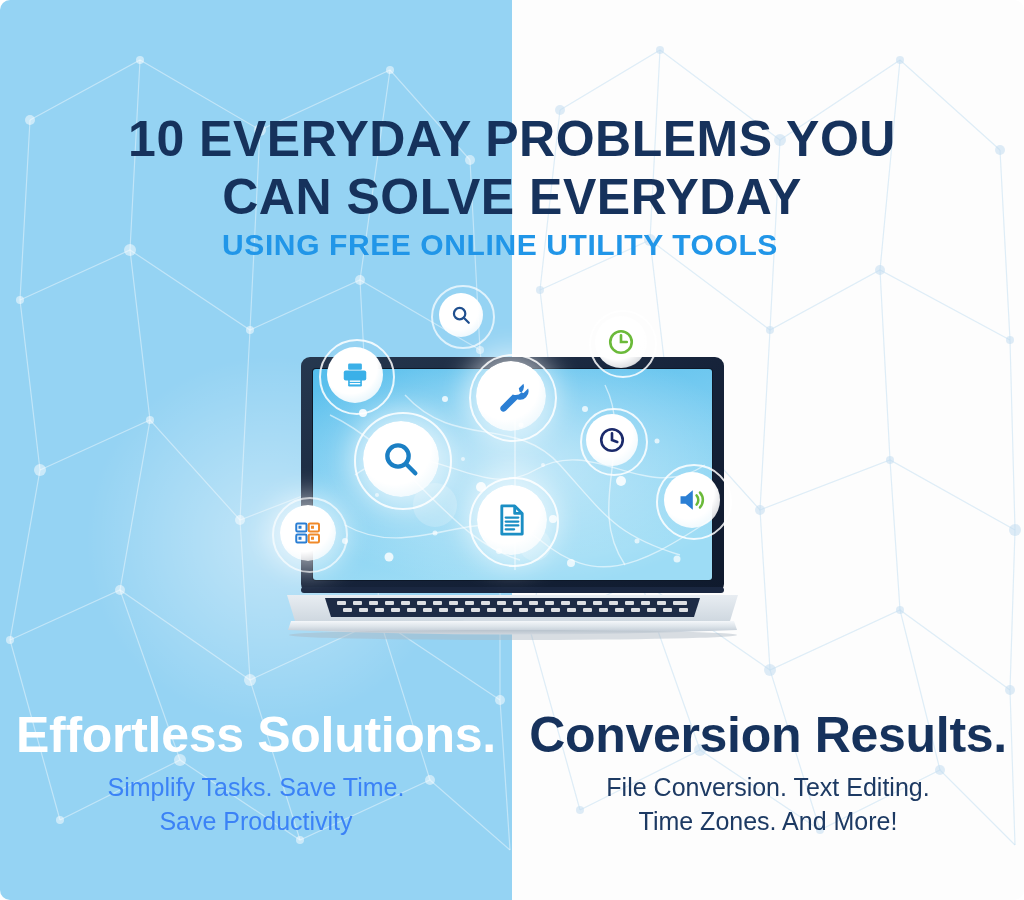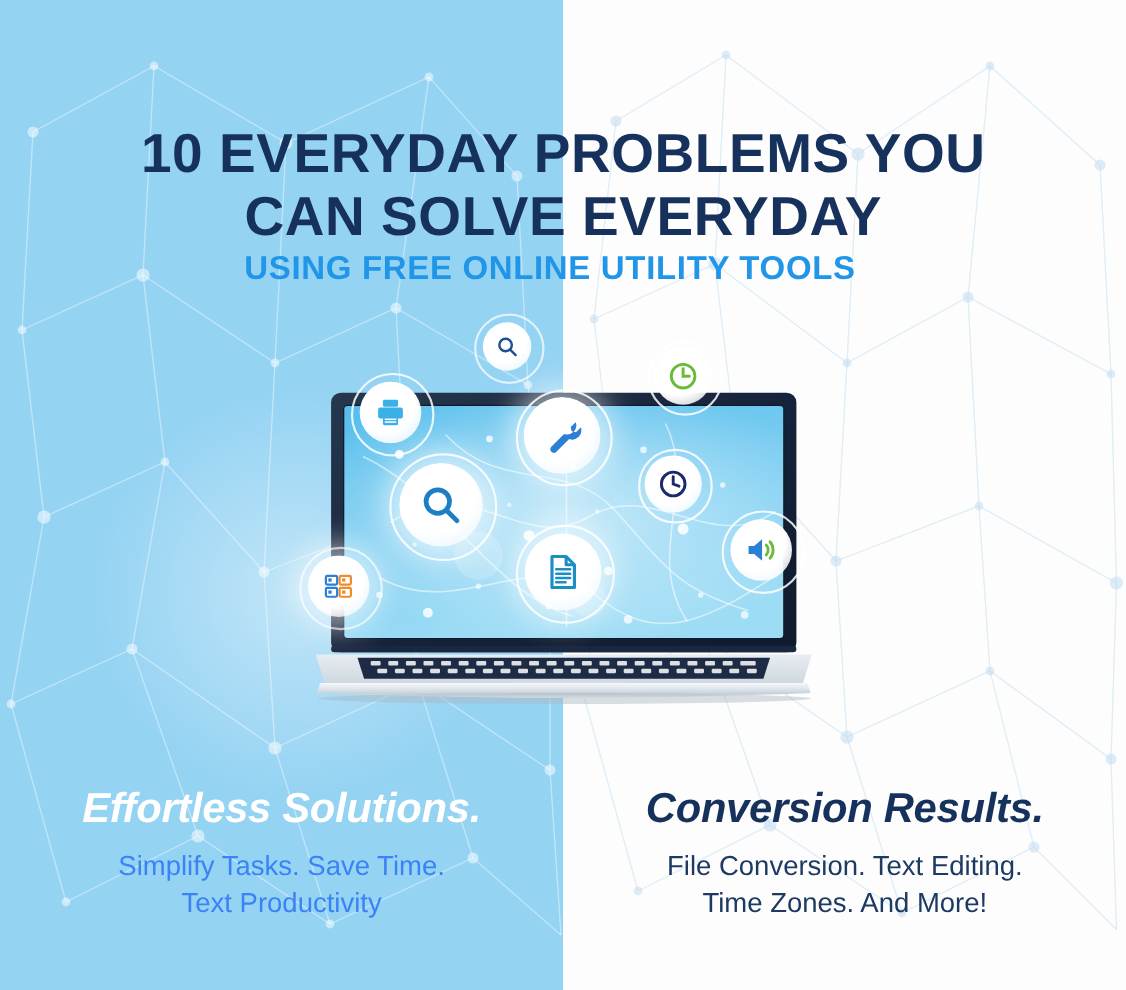--- a/index.html
+++ b/index.html
@@ -4,20 +4,21 @@
 <title>Infographic</title>
 <style>
   html,body{margin:0;padding:0;background:#ffffff;}
   body{font-family:"Liberation Sans", sans-serif;}
 
   #poster{
     position:relative;
     width:1024px;height:900px;
     overflow:hidden;
     background:#ffffff;
+    border-radius:10px;
   }
 
   
   .bg-left{
     position:absolute;left:0;top:0;width:512px;height:900px;
     background:#95d3f3;
   }
   .bg-right{
     position:absolute;left:512px;top:0;width:512px;height:900px;
     background:#fdfdfd;
@@ -50,23 +51,22 @@
     color:#2196e8;
     font-weight:bold;
     font-size:30px;
     letter-spacing:.6px;
     z-index:40;
   }
 
   
   .tag{position:absolute;text-align:center;z-index:40;}
   .tag .big{
-    display:block;font-weight:bold;font-size:38px;line-height:46px;
+    display:block;font-weight:bold;font-size:50px;line-height:46px;
     letter-spacing:-.3px;
-    font-style:italic;
   }
   .tag .small{
     display:block;font-size:25px;line-height:34px;margin-top:12px;
     font-weight:400;
   }
   .tag-left{left:10px;top:712px;width:492px;color:#ffffff;}
   .tag-left .small{color:#3b82f6;}
   .tag-right{left:522px;top:712px;width:492px;color:#16325c;}
   .tag-right .small{color:#1d3a63;}
 
@@ -427,21 +427,21 @@
       <rect x="2.6" y="13.2" width="8.2" height="6.4" rx="1" fill="none" stroke="#2b7fd4" stroke-width="1.6"></rect>
       <rect x="4.4" y="15" width="2.4" height="2.4" fill="#2b7fd4"></rect>
       <rect x="12.6" y="13.2" width="8.2" height="6.4" rx="1" fill="none" stroke="#f08a2a" stroke-width="1.6"></rect>
       <rect x="14.4" y="15" width="2.4" height="2.4" fill="#f08a2a"></rect>
     </svg>
   </div>
 
   <div class="tag tag-left">
     <span class="big">Effortless Solutions.</span>
     <span class="small">Simplify Tasks. Save Time.</span>
-    <span class="small" style="margin-top:0;">Text Productivity</span>
+    <span class="small" style="margin-top:0;">Save Productivity</span>
   </div>
 
   <div class="tag tag-right">
     <span class="big">Conversion Results.</span>
     <span class="small">File Conversion. Text Editing.</span>
     <span class="small" style="margin-top:0;">Time Zones. And More!</span>
   </div>
 
 </div>
 

